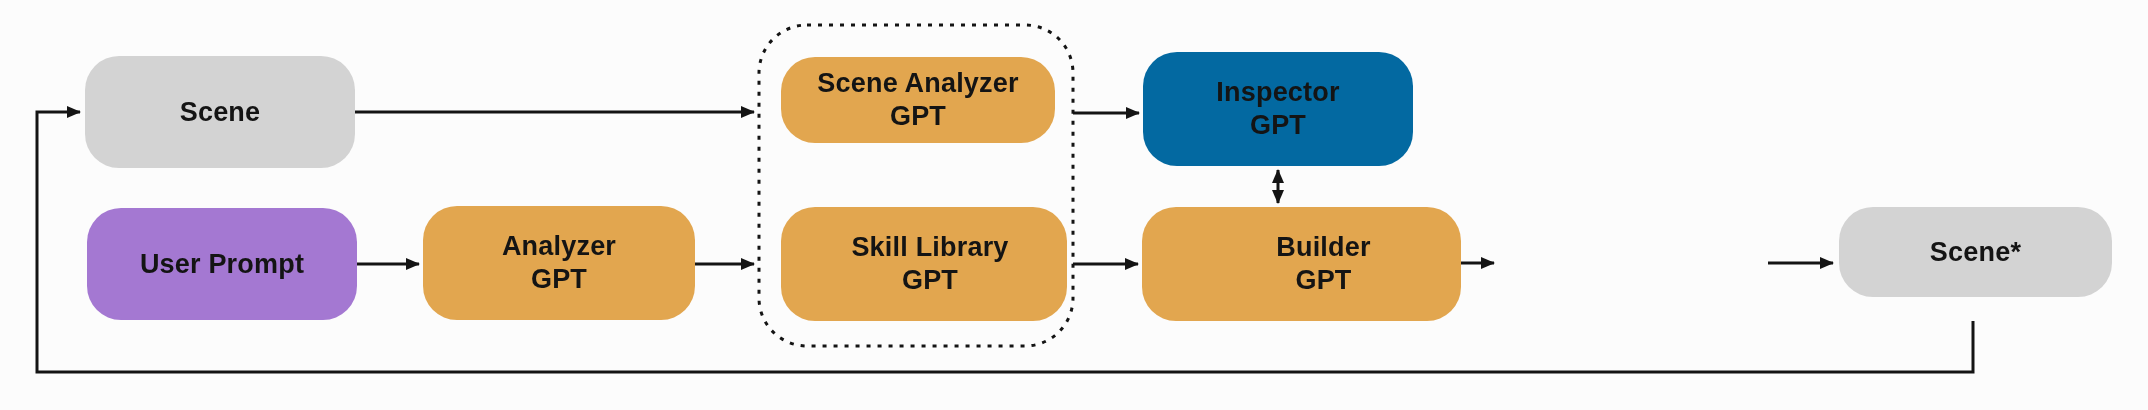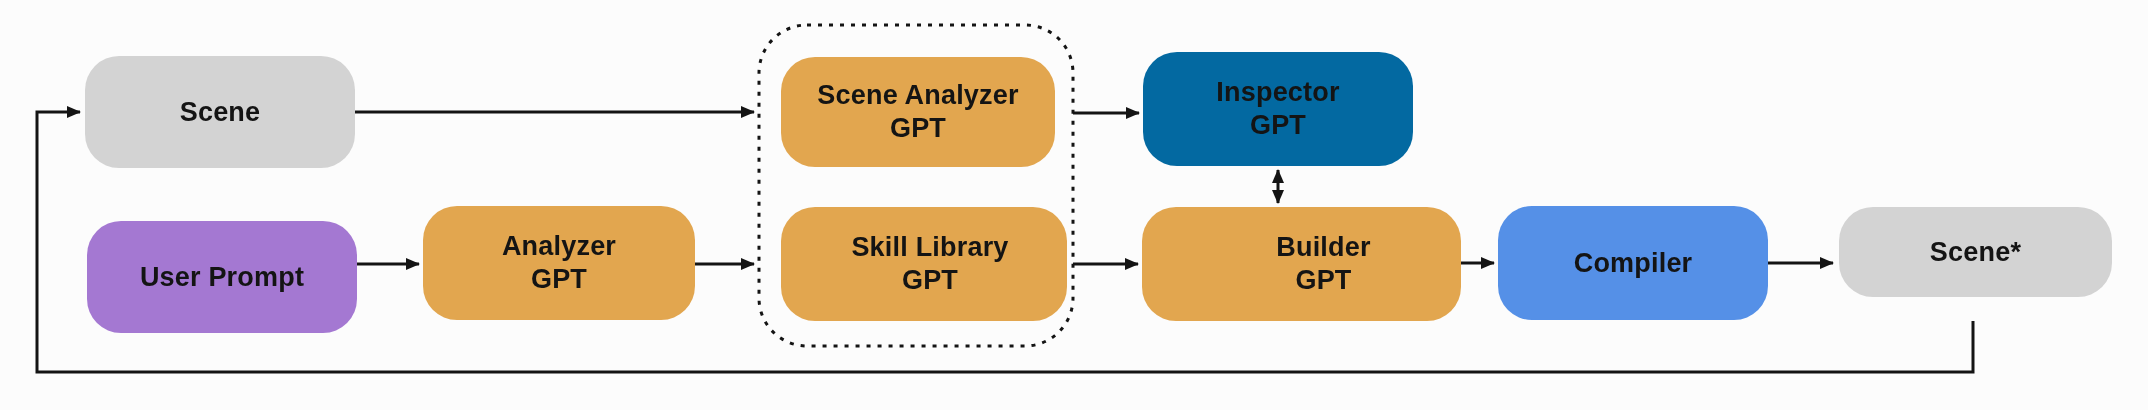--- a/index.html
+++ b/index.html
@@ -24,21 +24,21 @@
     font-size:27px;
     line-height:1.22;
     color:#141414;
     white-space:pre-line;
     letter-spacing:.2px;
   }
   
   .n-scene          {left:85px;  top:56px;  width:270px; height:112px;}
   .n-user-prompt    {left:87px;  top:208px; width:270px; height:112px;}
   .n-planner        {left:423px; top:206px; width:272px; height:114px;}
-  .n-scene-analyzer {left:781px; top:57px;  width:274px; height:110px;}
+  .n-scene-analyzer {left:781px; top:57px;  width:274px; height:86px;}
   .n-skill-library  {left:781px; top:207px; width:274px; height:114px;}
   .n-inspector      {left:1143px;top:52px;  width:270px; height:114px;}
   .n-builder        {left:1142px;top:207px; width:275px; height:114px;padding-left:44px;}
   .n-compiler       {left:1498px;top:206px; width:270px; height:114px;}
   .n-scene-out      {left:1839px;top:207px; width:273px; height:90px;}
 </style>
 </head>
 <body>
 
 <div class="canvas">
@@ -66,34 +66,33 @@
 
     <path d="M1278,170 V203" fill="none" stroke="#141414" stroke-width="3" marker-start="url(#ah)" marker-end="url(#ah)"></path>
 
     <path d="M1417,263 H1494" fill="none" stroke="#141414" stroke-width="3" marker-end="url(#ah)"></path>
 
     <path d="M1768,263 H1833" fill="none" stroke="#141414" stroke-width="3" marker-end="url(#ah)"></path>
   </svg>
 
   <div class="node n-scene" style="background: rgb(211, 211, 211);">Scene</div>
 
-  <div class="node n-user-prompt" style="background: rgb(164, 120, 210); margin-top: 13px;">User Prompt</div>
+  <div class="node n-user-prompt" style="background: rgb(164, 120, 210);">User Prompt</div>
 
   <div class="node n-planner" style="background: rgb(226, 166, 79);">Analyzer
 GPT</div>
 
   <div class="node n-scene-analyzer" style="background: rgb(226, 166, 79);">Scene Analyzer
 GPT</div>
 
   <div class="node n-skill-library" style="background: rgb(226, 166, 79); padding-left: 12px;">Skill Library
 GPT</div>
 
   <div class="node n-inspector" style="background: #0369a1;">Inspector
 GPT</div>
 
   <div class="node n-builder" style="background: rgb(226, 166, 79);">Builder
 GPT</div>
 
-  <div class="node n-compiler" style="background: rgb(85, 144, 231);">Compiler</div>
 
   <div class="node n-scene-out" style="background: rgb(211, 211, 211);">Scene*</div>
 
 </div>
 
 </body></html>

